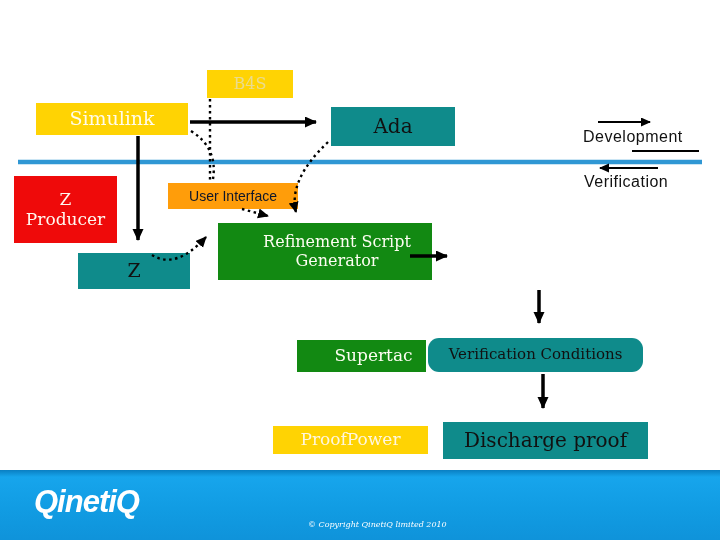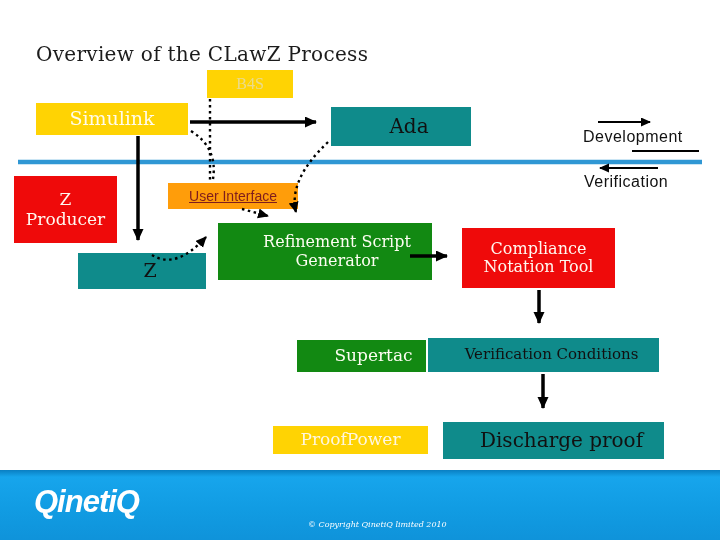--- a/index.html
+++ b/index.html
@@ -11,39 +11,39 @@
   .title{
     position:absolute;left:36px;top:42px;
     font-size:20px;color:#1c1c1c;letter-spacing:0.3px;white-space:nowrap;
   }
   .box{
     position:absolute;display:flex;align-items:center;justify-content:center;
     text-align:center;white-space:pre-line;line-height:1.15;
     font-family:"DejaVu Serif", serif;
   }
   .yellow{background:#FFD303;}
-  .teal{background:#0F8B8B;color:#111;padding-left:16px;}
+  .teal{background:#0F8B8B;color:#111;}
   .red{background:#EF0A0A;color:#FFF8F0;}
   .green{background:#128912;color:#FDFDF2;padding-left:24px;}
   .orange{background:#FF9D0A;}
 
-  .b4s{left:207px;top:70px;width:86px;height:28px;font-size:16px;color:#EADB8E;font-family:Liberation Serif, serif;}
+  .b4s{left:207px;top:70px;width:86px;height:28px;font-size:16px;color:#EADB8E;}
   .simulink{left:36px;top:103px;width:152px;height:32px;font-size:19px;color:#FFFBEA;}
   .ada{left:331px;top:107px;width:124px;height:39px;font-size:20px;}
   .zproducer{left:14px;top:176px;width:103px;height:67px;font-size:17px;}
   .uibox{left:168px;top:183px;width:130px;height:26px;}
   .uibox a{
     font-family:"Liberation Sans", sans-serif;font-size:14px;
-    color:#7f1d1d;text-decoration:underline;cursor:pointer;
+    color:#0f172a;cursor:pointer;
   }
   .zbox{left:78px;top:253px;width:112px;height:36px;font-size:19px;}
   .rsg{left:218px;top:223px;width:190px;height:57px;font-size:16px;}
   .cnt{left:462px;top:228px;width:153px;height:60px;font-size:16px;}
   .supertac{left:297px;top:340px;width:105px;height:32px;font-size:17px;}
-  .vc{left:428px;top:338px;width:215px;height:34px;font-size:15px;}
+  .vc{left:428px;top:338px;width:215px;height:34px;font-size:15px;border-radius:11px;}
   .proofpower{left:273px;top:388px;width:155px;height:28px;font-size:17px;color:#FFF6DF;margin-top:38px;}
   .discharge{left:443px;top:422px;width:205px;height:37px;font-size:20px;}
 
   .phase-label{
     position:absolute;font-family:"Liberation Sans", sans-serif;
     font-size:16px;letter-spacing:0.5px;color:#111;white-space:nowrap;
   }
   .dev-label{left:583px;top:128px;}
   .ver-label{left:584px;top:173px;}
 
@@ -65,35 +65,32 @@
   .copyright{
     position:absolute;left:308px;top:520px;
     font-family:"DejaVu Serif", serif;font-style:italic;font-size:8px;color:#ffffff;white-space:nowrap;text-align:right;
   }
 </style>
 </head>
 <body>
 
 <div class="slide">
 
-  <div class="title">Overview of the CLawZ Process</div>
 
   <div class="box yellow b4s">B4S</div>
   <div class="box yellow simulink">Simulink</div>
   <div class="box teal ada">Ada</div>
   <div class="box red zproducer">Z
 Producer</div>
   <div class="box orange uibox">
     <a>User Interface</a>
   </div>
   <div class="box teal zbox">Z</div>
   <div class="box green rsg">Refinement Script
 Generator</div>
-  <div class="box red cnt">Compliance
-Notation Tool</div>
   <div class="box green supertac">Supertac</div>
   <div class="box teal vc">Verification Conditions</div>
   <div class="box yellow proofpower">ProofPower</div>
   <div class="box teal discharge">Discharge proof</div>
 
   <div class="phase-label dev-label">Development</div>
   <div class="phase-label ver-label">Verification</div>
 
   <svg class="connectors" width="720" height="540" viewBox="0 0 720 540">
     <defs>

